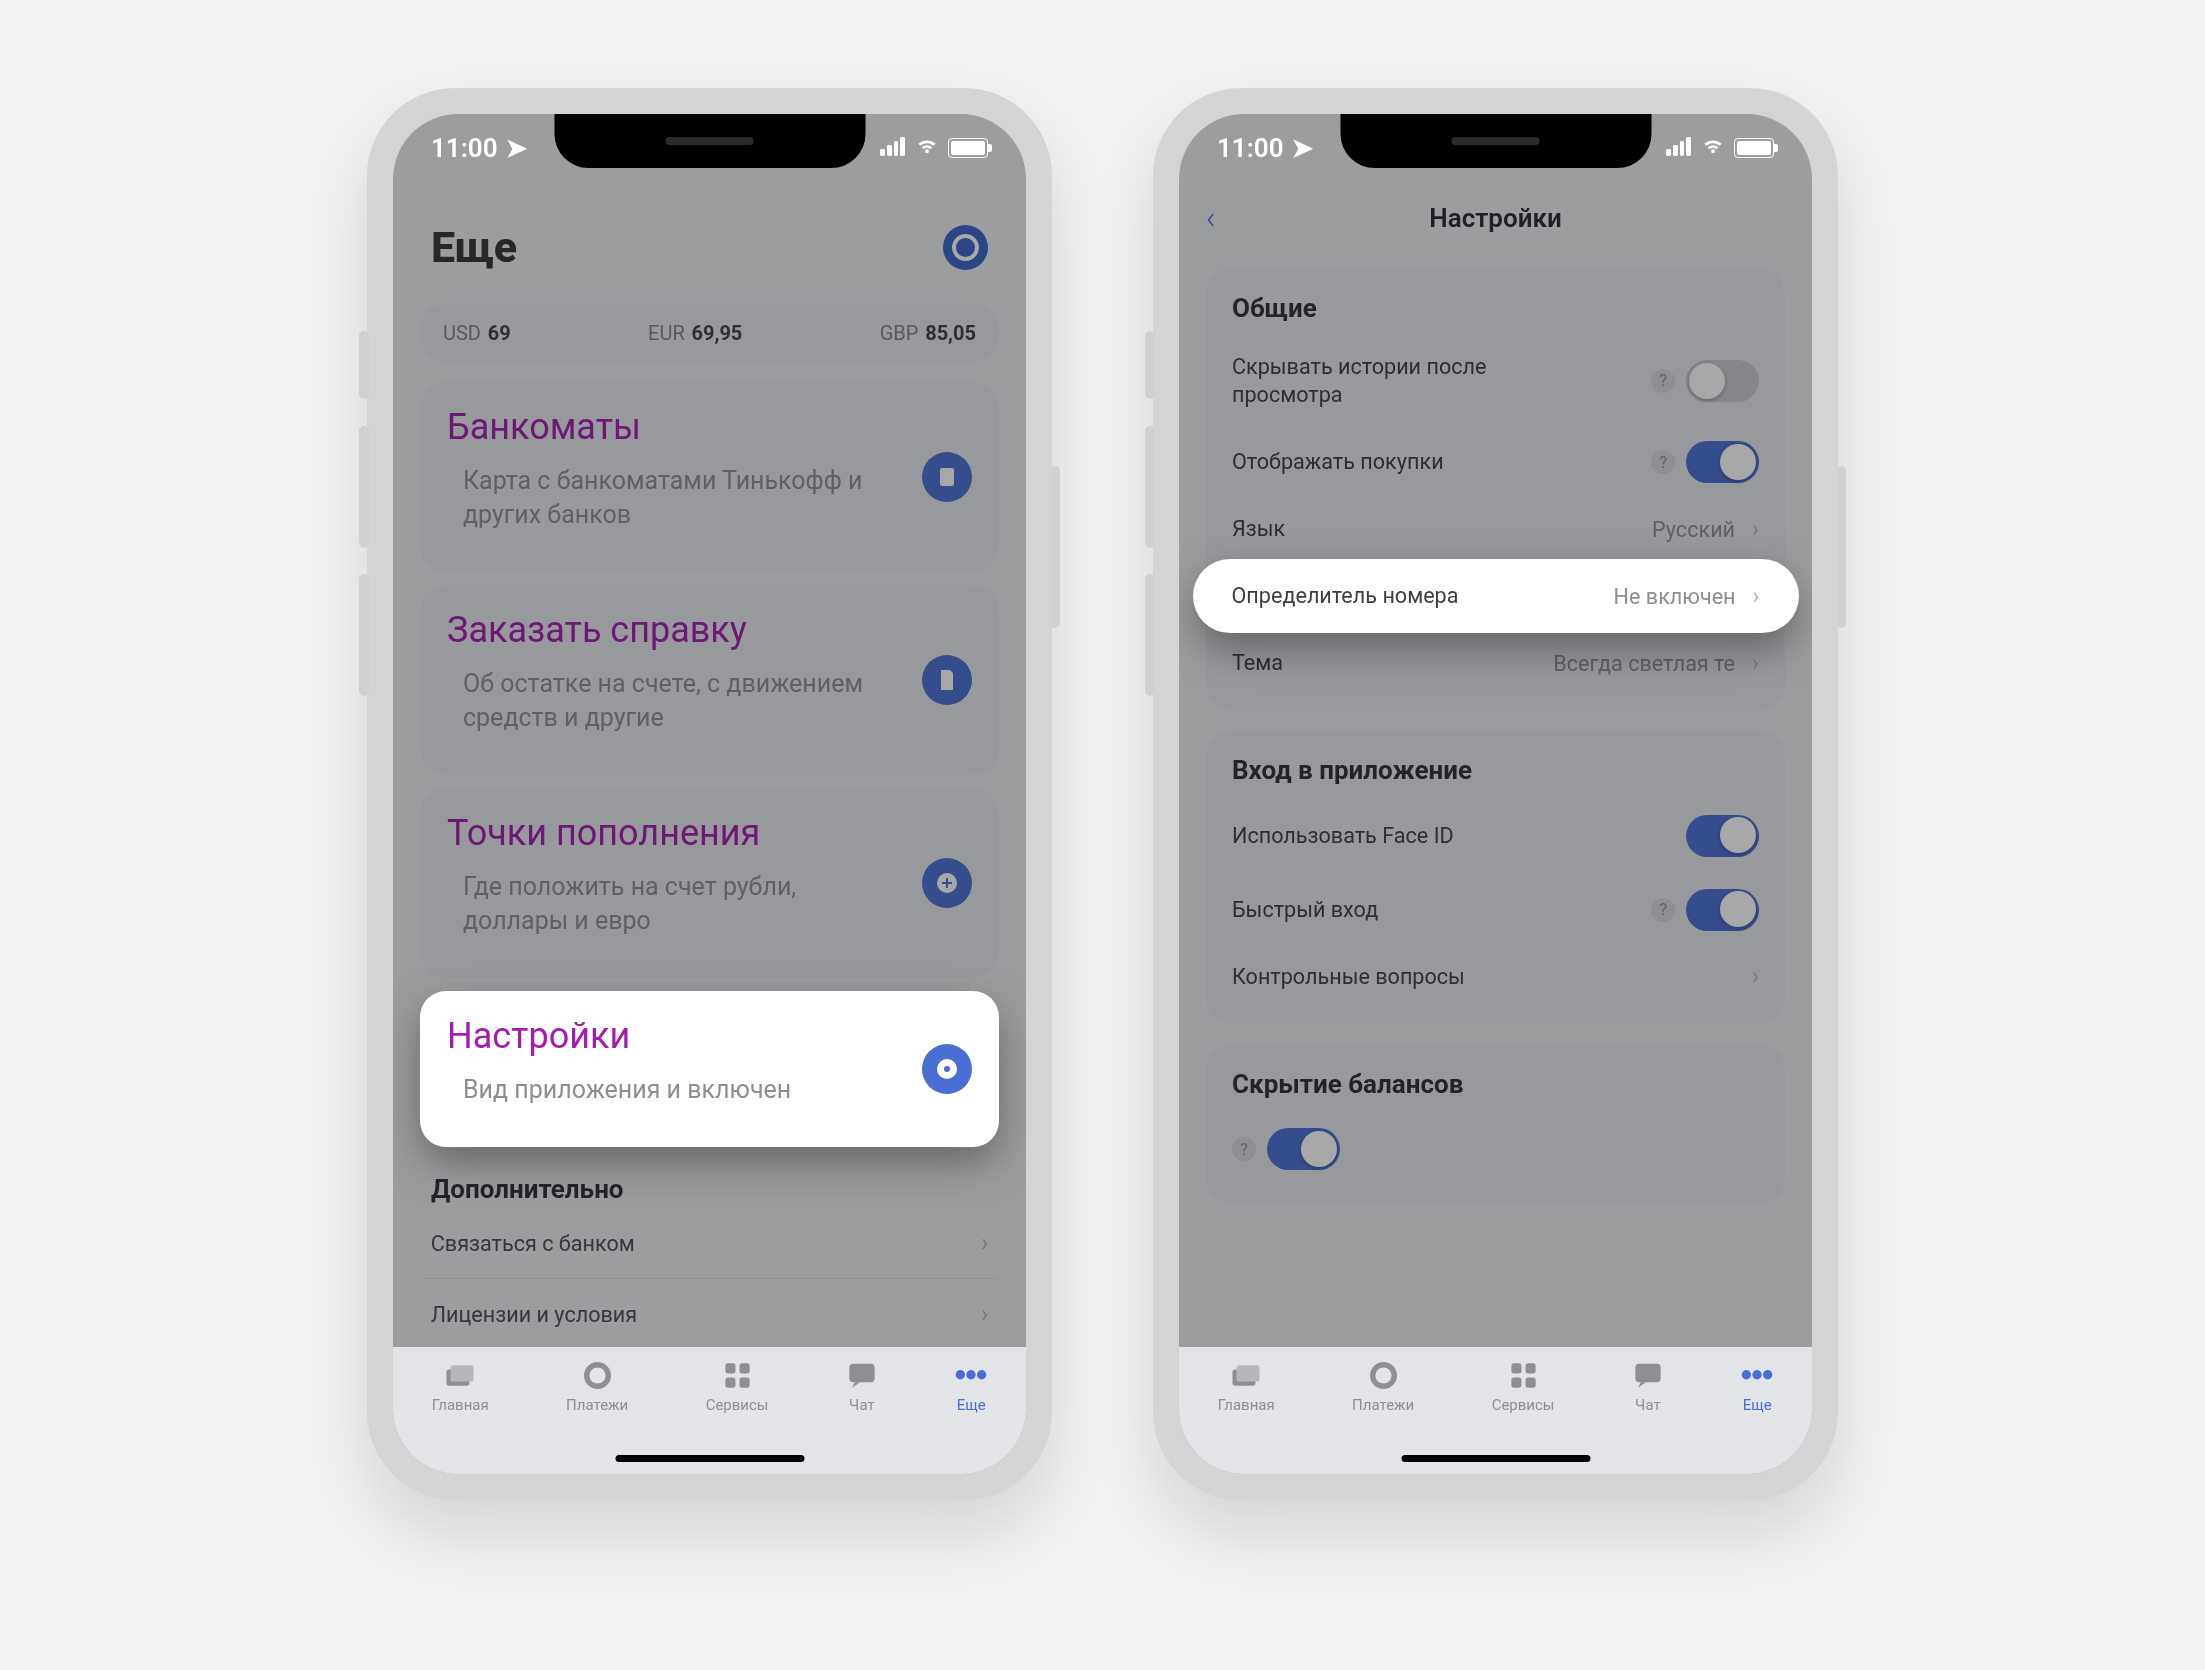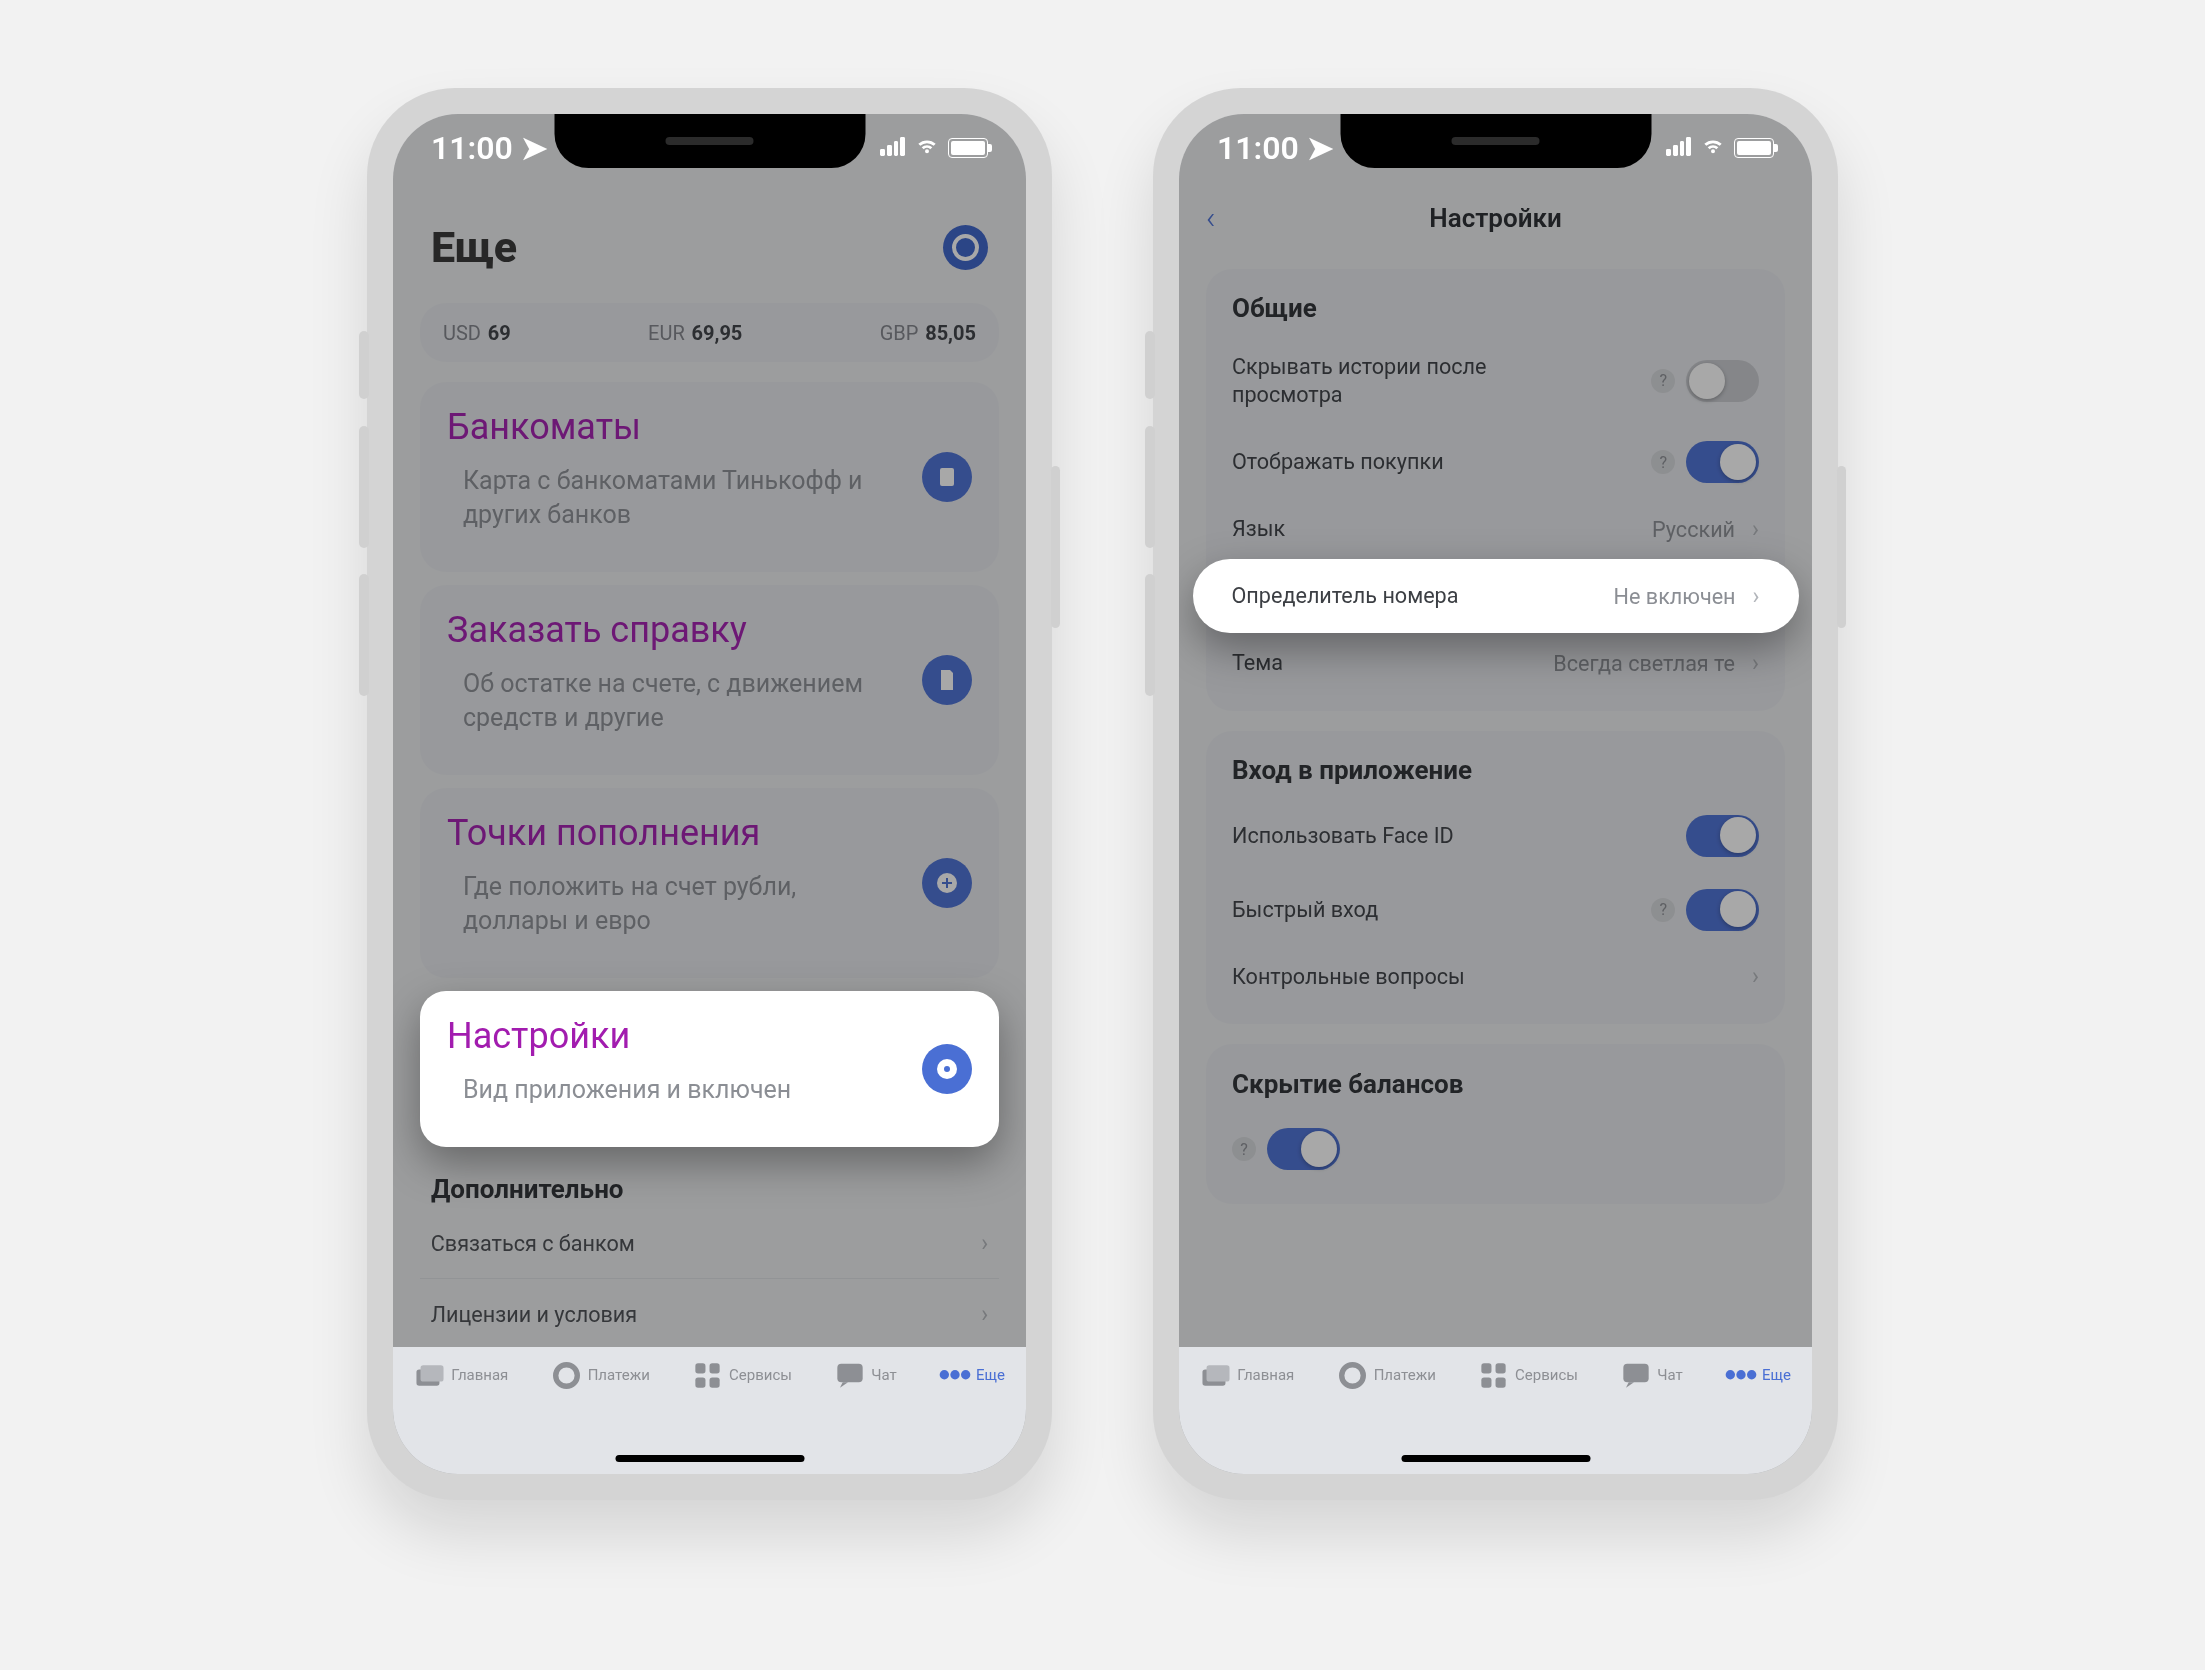--- a/index.html
+++ b/index.html
@@ -9,21 +9,21 @@
 .phone .side-btn{position:absolute;background:#d0d0d0;border-radius:5.4px}
 .phone .sb-l1{left:-8px;top:243px;width:9.5px;height:68px}
 .phone .sb-l2{left:-8px;top:338px;width:9.5px;height:122px}
 .phone .sb-l3{left:-8px;top:486px;width:9.5px;height:122px}
 .phone .sb-r1{right:-8px;top:378px;width:9.5px;height:162px}
 .screen{position:absolute;inset:26px;border-radius:65px;overflow:hidden;background:#eceef0}
 .dim{position:absolute;inset:0;background:rgba(20,20,20,.37);pointer-events:none;z-index:50}
 .notch{position:absolute;top:0;left:50%;transform:translateX(-50%);width:311px;height:54px;background:#000;border-radius:0 0 34px 34px;z-index:60}
 .notch::before{content:"";position:absolute;left:50%;top:23px;transform:translateX(-50%);width:88px;height:8px;background:#2b2b2b;border-radius:6.8px}
 .statusbar{position:absolute;top:0;left:0;right:0;height:68px;display:flex;align-items:center;justify-content:space-between;padding:0 38px;color:#fff;z-index:55}
-.sb-time{font-size:32px;font-weight:600;display:flex;align-items:flex-start;gap:8px}
+.sb-time{font-size:26px;font-weight:600;display:flex;align-items:flex-start;gap:8px}
 .sb-ic{display:flex;gap:9.5px;align-items:center}
 .ic-bars span{display:inline-block;width:4.7px;background:#fff;border-radius:1.4px;margin-left:2px}
 .ic-bars span:nth-child(1){height:6.8px}
 .ic-bars span:nth-child(2){height:10.8px}
 .ic-bars span:nth-child(3){height:15px}
 .ic-bars span:nth-child(4){height:19px}
 .ic-batt{width:38px;height:17.6px;border:1.4px solid #fff;border-radius:4px;position:relative}
 .ic-batt::before{content:"";position:absolute;inset:2px;background:#fff;border-radius:2px}
 .ic-batt::after{content:"";position:absolute;right:-4.7px;top:4.7px;width:3.4px;height:8px;background:#fff;border-radius:0 2px 2px 0}
 .content{position:absolute;inset:0;padding-top:73px;overflow:hidden}
@@ -38,21 +38,21 @@
 .card.highlight{background:#fff;box-shadow:0 16px 41px rgba(0,0,0,.35);z-index:70}
 .card-txt h3{margin:0 0 4px 0;font-size:36px;font-weight:400;color:#a21caf}
 .card-txt p{margin:16px;font-size:25px;color:#8b8e94;line-height:1.35;max-width:419px}
 .card-ic{width:50px;height:50px;border-radius:50%;background:#4a6fd4;flex:0 0 auto;display:flex;align-items:center;justify-content:center}
 .card-ic svg{width:24px;height:24px;fill:#fff}
 .section-title{margin:27px 38px 4px;font-size:26px;font-weight:700;color:#2c2f33}
 .row-item{margin:0 27px;border-bottom:0.7px solid #dddfe3;padding:21.6px 10.8px;display:flex;align-items:center;justify-content:space-between;color:#4a4d52;font-size:21.6px}
 .row-item:last-of-type{border-bottom:none}
 .chevron{color:#b2b5ba;font-size:23px}
 .tabbar{position:absolute;left:0;right:0;bottom:0;height:115px;background:#e2e4e8;display:flex;justify-content:space-around;align-items:flex-start;padding-top:12px;z-index:52}
-.tab{display:flex;align-items:center;gap:5.4px;color:#8d8f94;font-size:15px}
+.tab{display:flex;flex-direction:column;align-items:center;gap:5.4px;color:#8d8f94;font-size:15px}
 .tab.active{color:#4a6fd4}
 .tab-ic{width:32px;height:32px;display:flex;align-items:center;justify-content:center}
 .home-ind{position:absolute;bottom:12px;left:50%;transform:translateX(-50%);width:189px;height:6.8px;background:#000;border-radius:6.8px;z-index:65}
 .nav2{display:flex;align-items:center;justify-content:center;padding:16px 0;position:relative}
 .nav2 .back{position:absolute;left:27px;color:#4a6fd4;font-size:32px;font-weight:300}
 .nav2 h1{font-size:26px;font-weight:600;color:#262a2f;margin:0}
 .group{margin:20px 27px;background:#e6e8ec;border-radius:26px;padding:17.6px 0;position:relative}
 .group-title{font-size:26px;font-weight:700;color:#2c2f33;padding:6.8px 26px 13.5px}
 .grow{padding:16px 26px;display:flex;align-items:center;justify-content:space-between;gap:10.8px}
 .grow .lab{font-size:21.6px;color:#3c3f44;max-width:351px;line-height:1.3}

